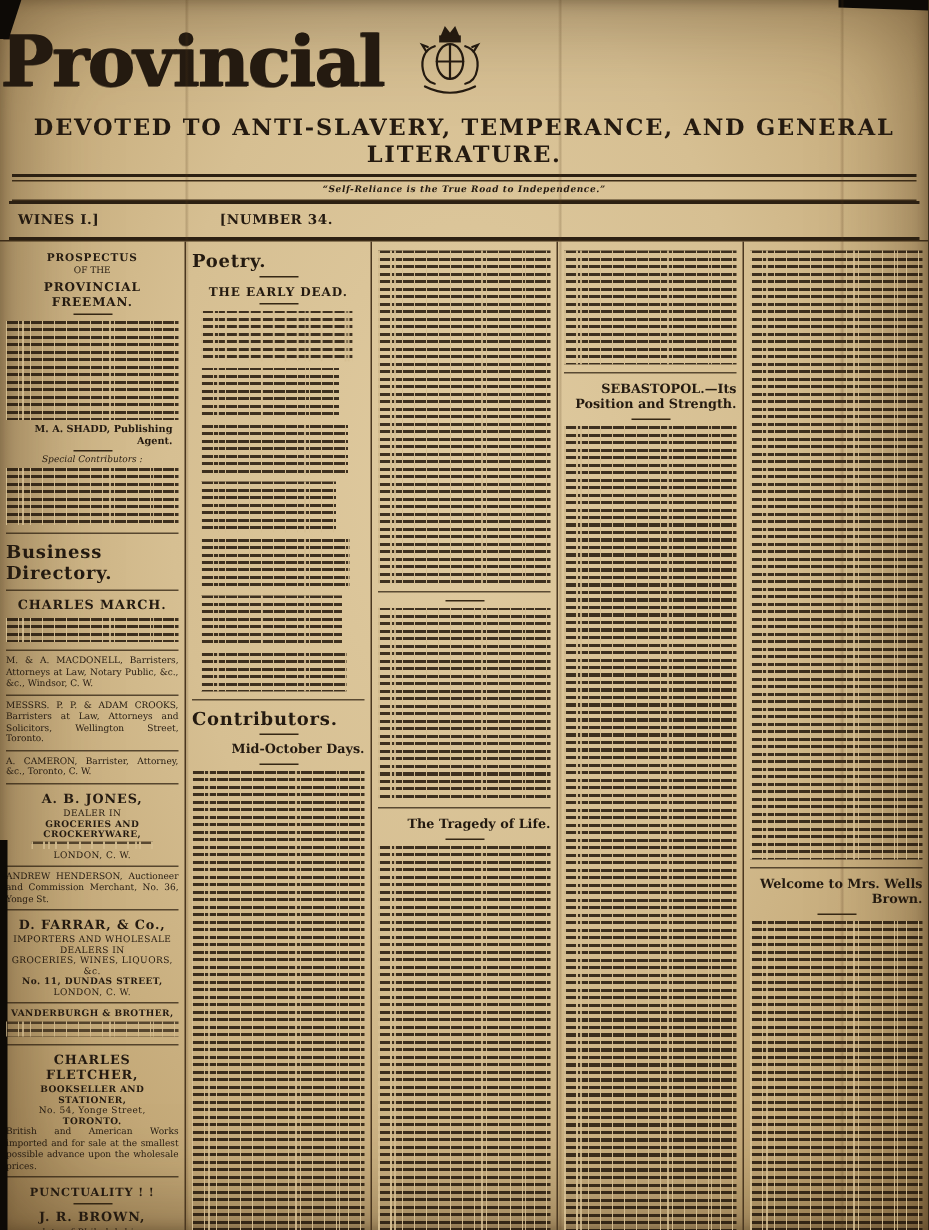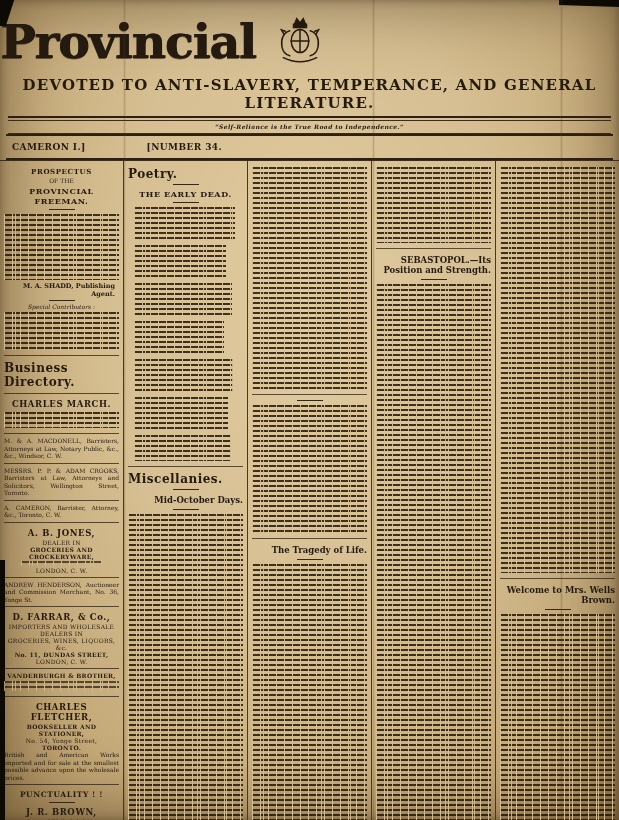--- a/index.html
+++ b/index.html
@@ -90,21 +90,21 @@
           </g>
         </svg>
       </span>
     </div>
     <div class="subtitle">DEVOTED TO ANTI-SLAVERY, TEMPERANCE, AND GENERAL LITERATURE.</div>
     <div class="bigrule"></div>
     <div class="thinrule"></div>
     <div class="motto">“Self-Reliance is the True Road to Independence.”</div>
     <div class="thinrule"></div>
     <div class="dateline">
-      <span class="vol">CAMERON I.]</span>
+      <span class="vol">WINES I.]</span>
       <span class="num">[NUMBER 34.</span>
     </div>
   </div>
 
   <div class="cols">
 
     <div class="col">
       <div class="h-caps" style="font-size:7px">PROSPECTUS</div>
       <div class="tiny-c">OF THE</div>
       <div class="h-caps">PROVINCIAL FREEMAN.</div>
@@ -168,21 +168,21 @@
       <div class="h-caps">THE EARLY DEAD.</div>
       <div class="rule-short"></div>
       <div class="greek poem" style="height:34px"></div>
       <div class="greek poem" style="height:34px;width:80%"></div>
       <div class="greek poem" style="height:34px;width:85%"></div>
       <div class="greek poem" style="height:34px;width:78%"></div>
       <div class="greek poem" style="height:34px;width:86%"></div>
       <div class="greek poem" style="height:34px;width:82%"></div>
       <div class="greek poem" style="height:26px;width:84%"></div>
       <div class="adrule"></div>
-      <div class="h-script">Miscellanies.</div>
+      <div class="h-script">Contributors.</div>
       <div class="rule-short"></div>
       <div class="h-art">Mid-October Days.</div>
       <div class="rule-short"></div>
       <div class="greek fill"></div>
     </div>
 
     <div class="col">
       <div class="greek" style="height:222px"></div>
       <div class="adrule"></div>
       <div class="rule-short"></div>

